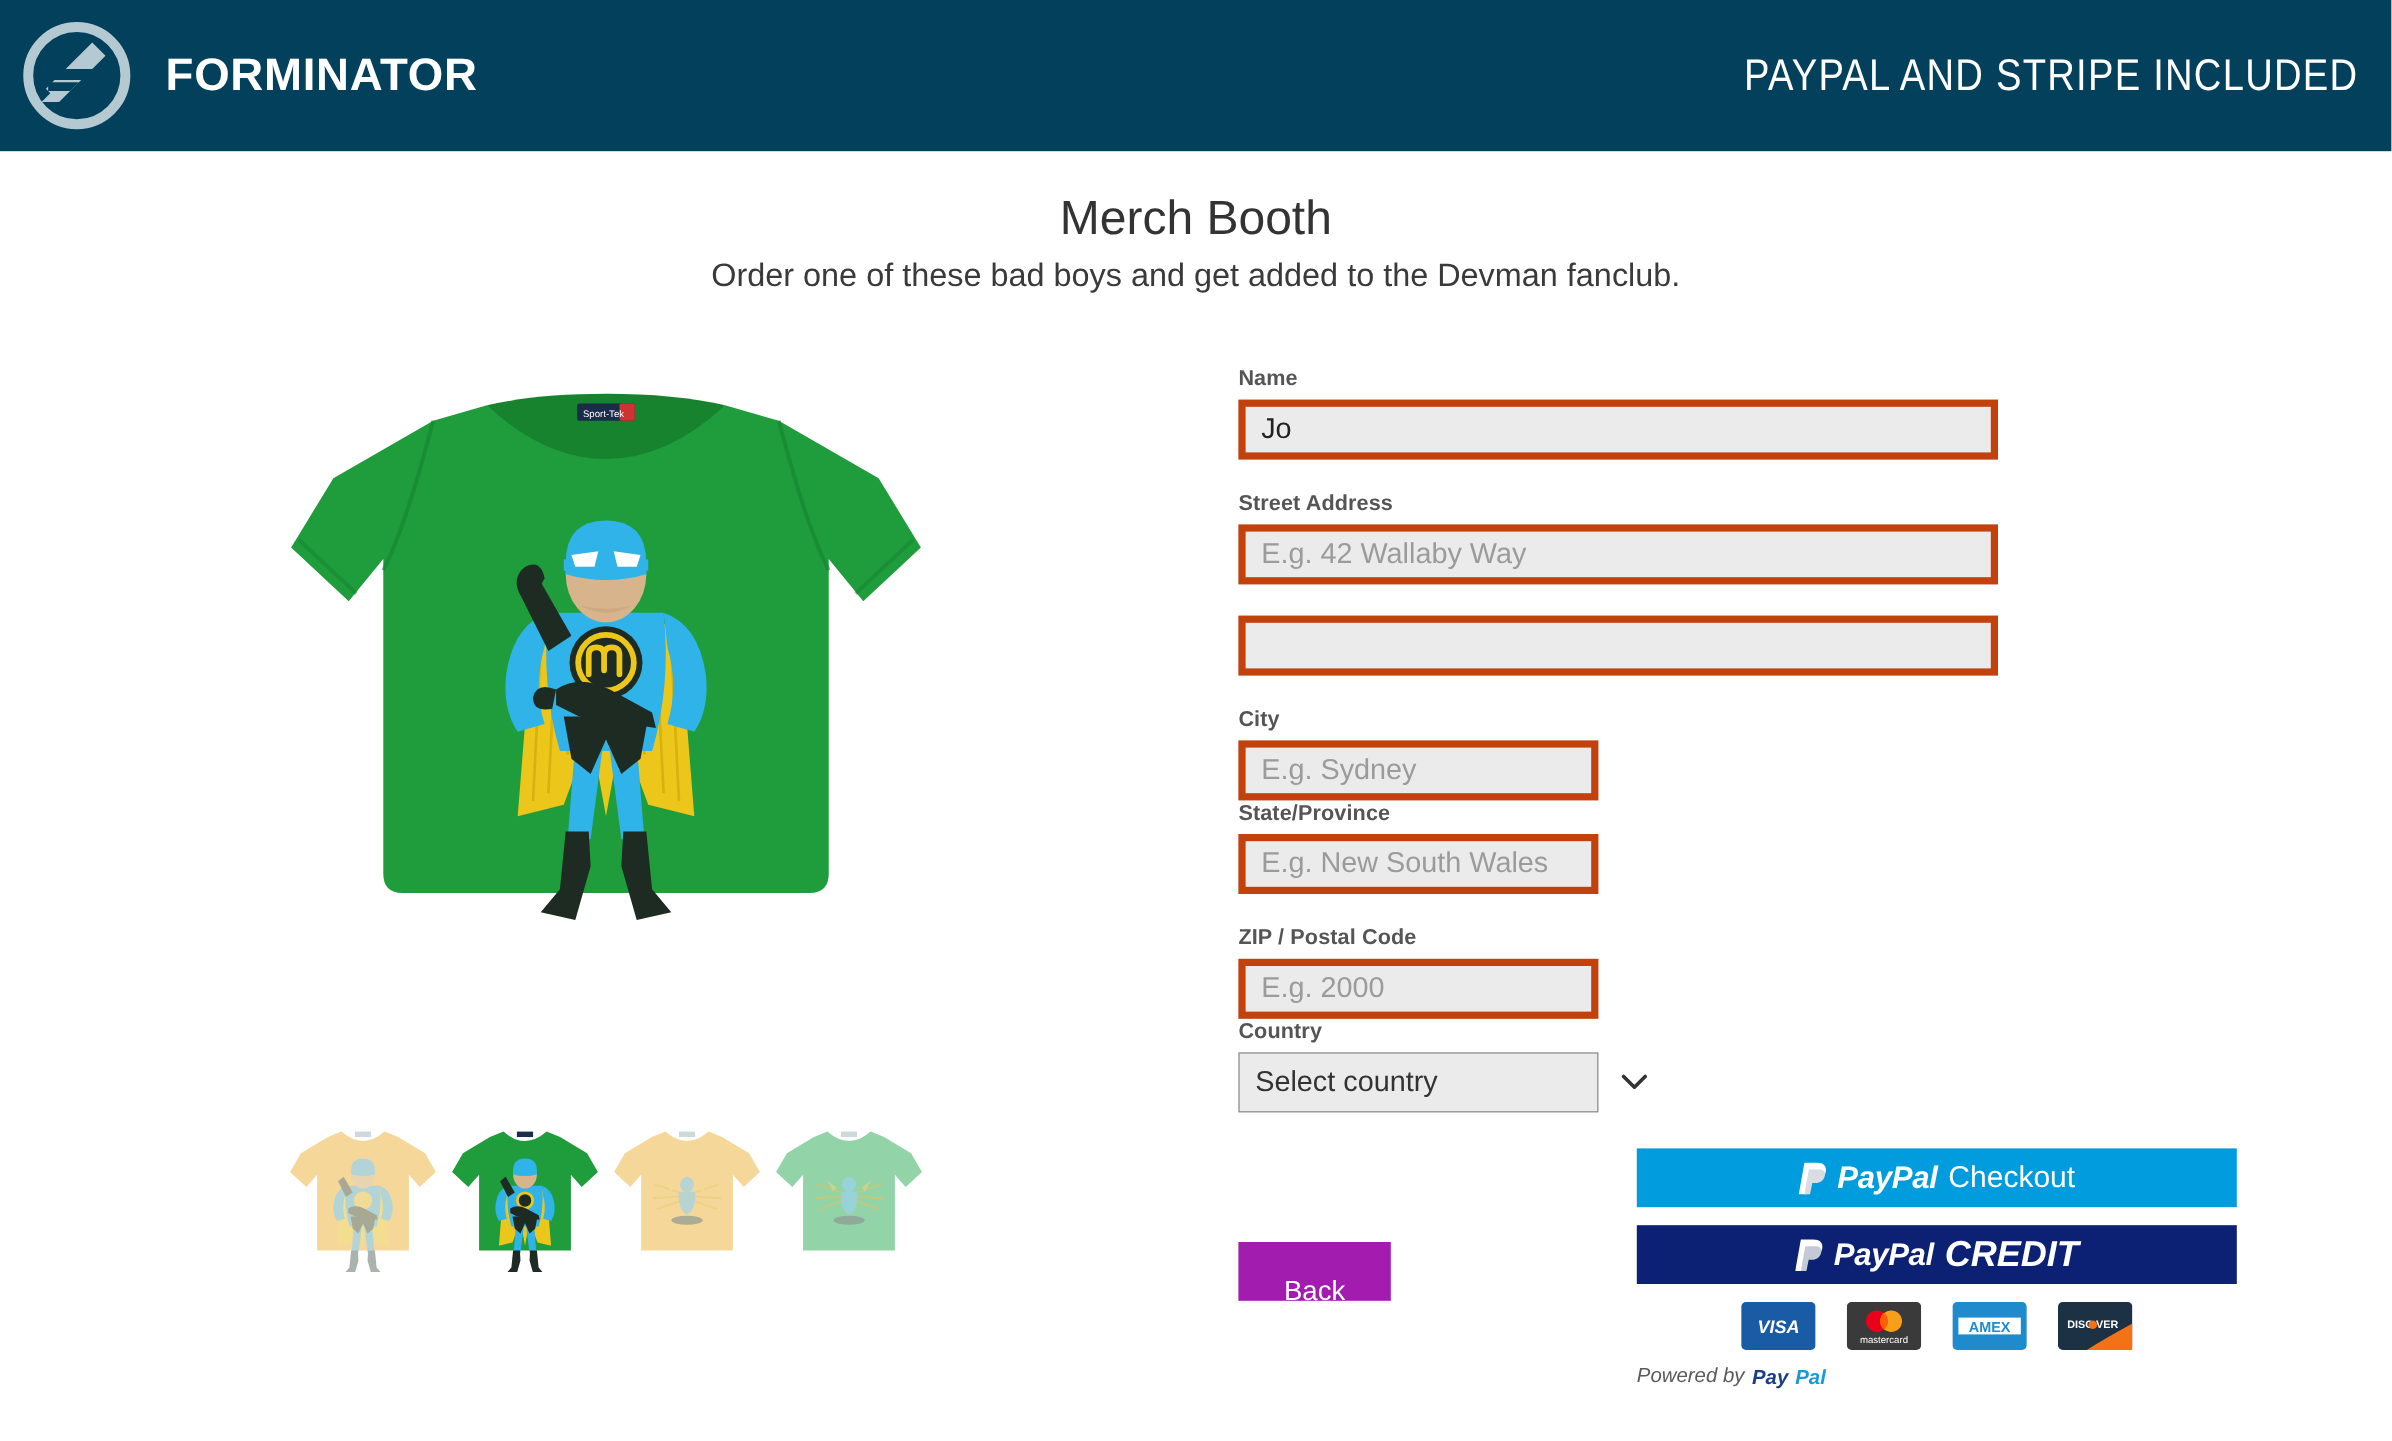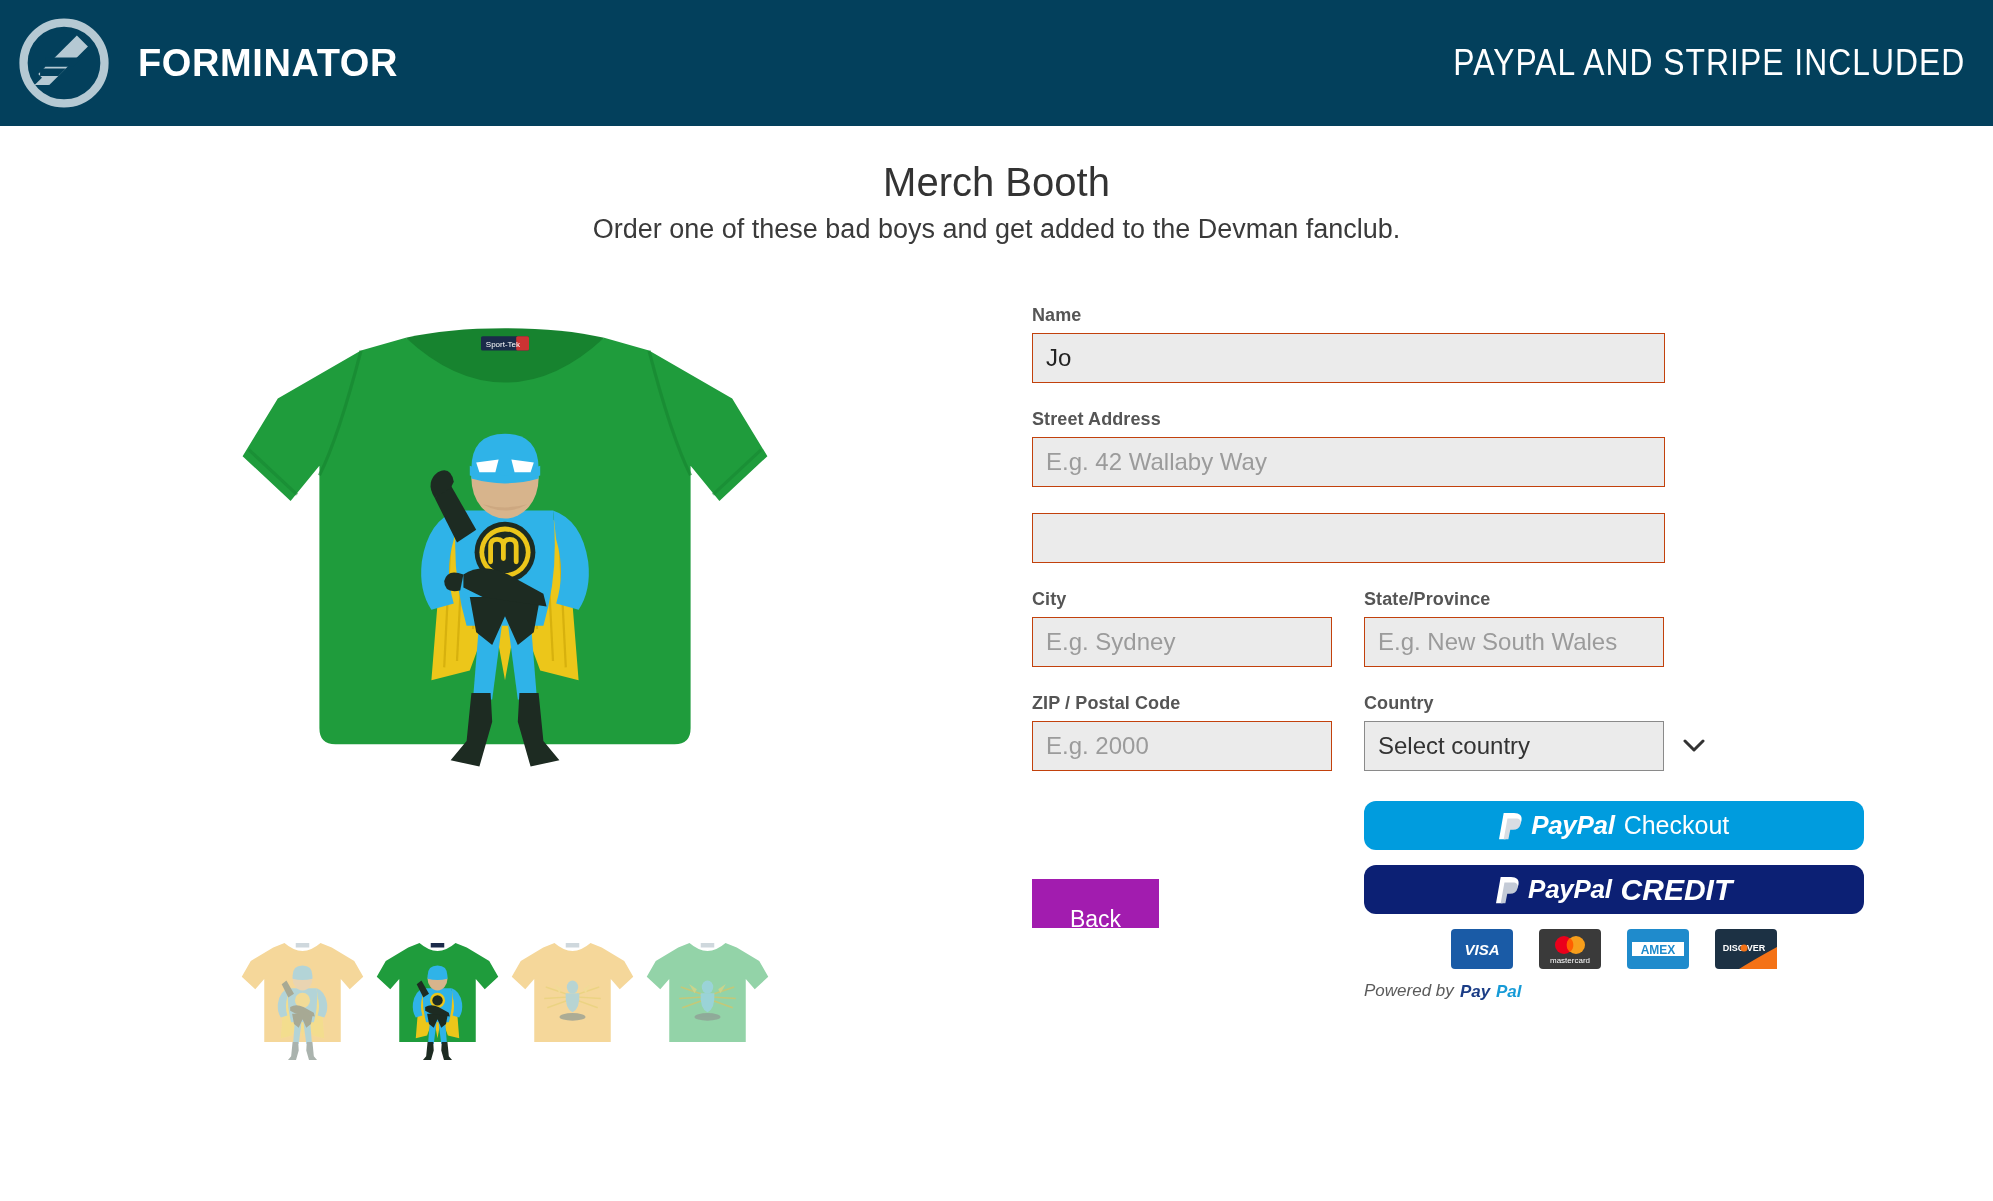--- a/index.html
+++ b/index.html
@@ -99,31 +99,31 @@
     font-size: 18px;
     font-weight: bold;
     color: #555555;
     margin-bottom: 7px;
     letter-spacing: 0.1px;
   }
   .text-input {
     width: 633px;
     height: 50px;
     background: #ebebeb;
-    border: 1px solid #c2410c;
+    border: 6px solid #c2410c;
     font-size: 24px;
     font-family: "Liberation Sans", sans-serif;
     color: #222222;
     padding: 0 13px;
     outline: none;
     display: block;
   }
   .text-input::placeholder { color: #9b9b9b; }
 
-  .field-row { display: flex; gap: 0px; }
+  .field-row { display: flex; gap: 0px; flex-direction: column; }
   .field-col { margin-right: 32px; }
   .field-col:last-child { margin-right: 0; }
   .text-input.half {
     width: 300px;
   }
   .select-wrap { position: relative; width: 355px; }
   .select-input {
     width: 300px;
     height: 50px;
     background: #ebebeb;
@@ -166,21 +166,21 @@
     cursor: pointer;
     line-height: 49px;
     text-align: center;
     padding: 16px;
   }
   .pay-col { width: 500px; }
   .pay-btn {
     width: 500px;
     height: 49px;
     border: none;
-    border-radius: 12px;
+    border-radius: 0;
     display: flex;
     align-items: center;
     justify-content: center;
     cursor: pointer;
     margin-bottom: 15px;
   }
   .pay-btn.checkout { background: #009cde; }
   .pay-btn.credit { background: #0c2074; }
   .pp-mark { height: 30px; margin-right: 8px; }
   .pp-word {

